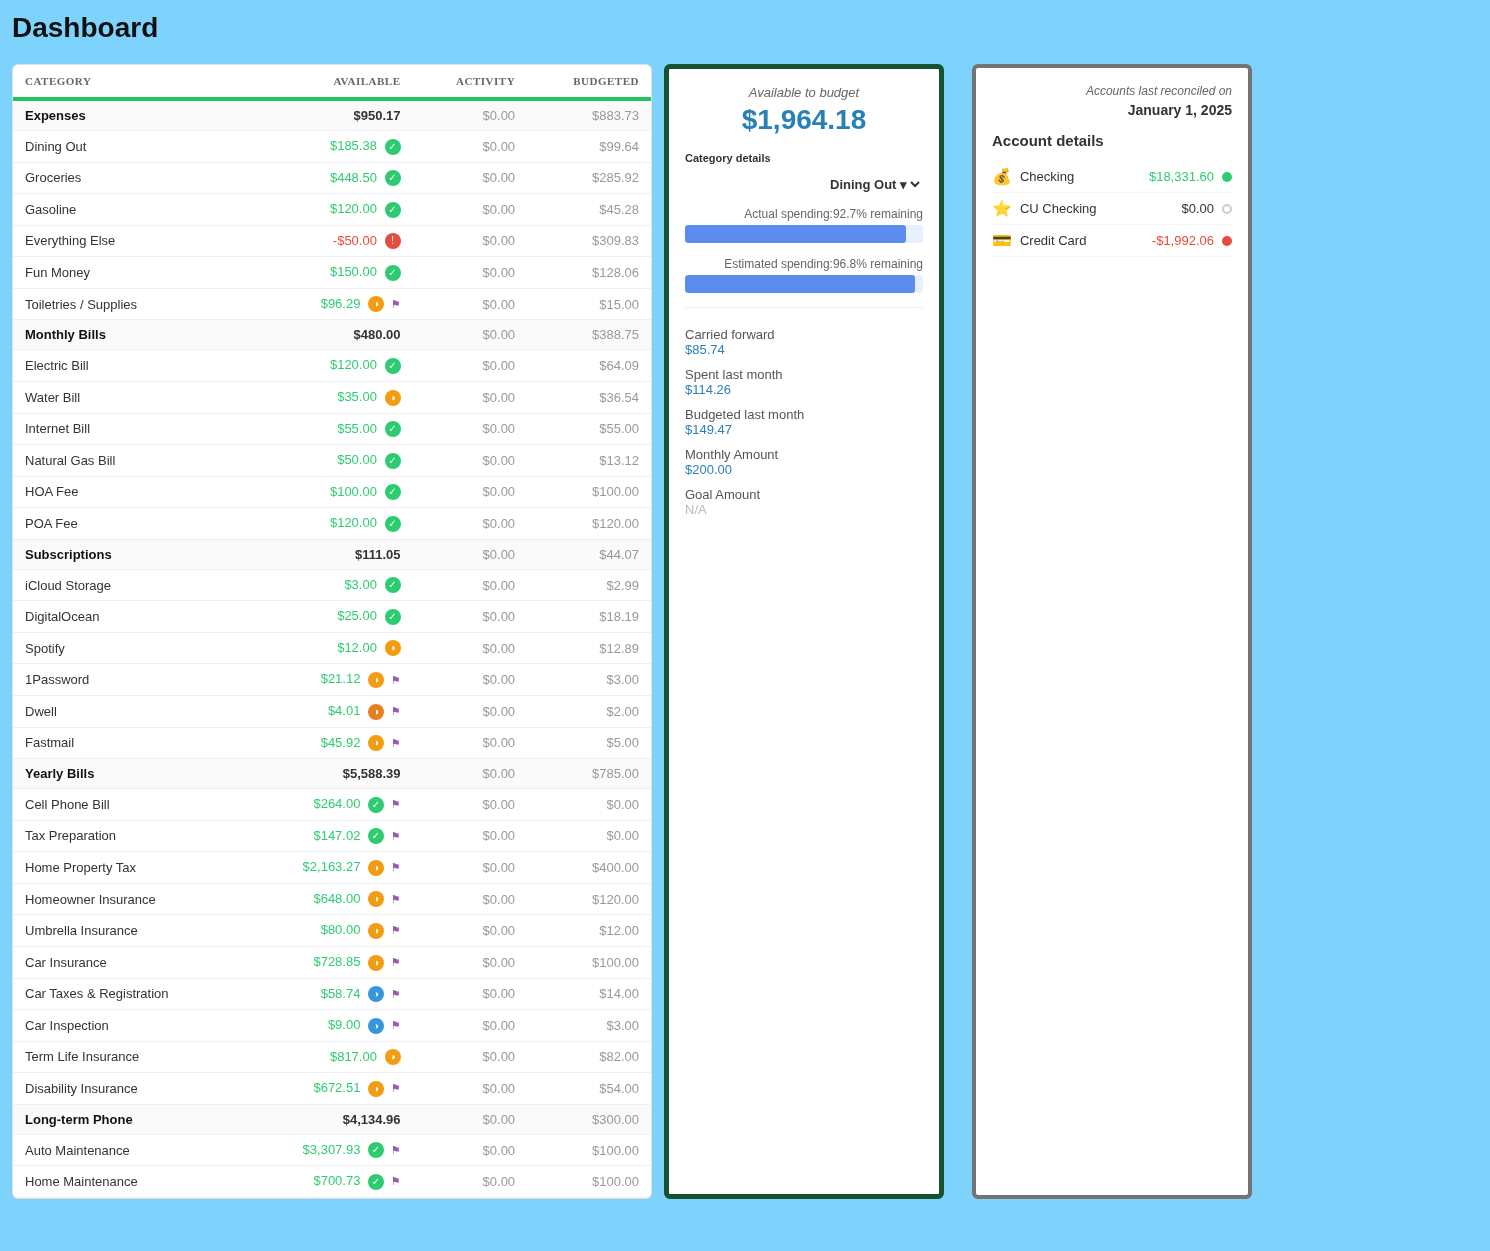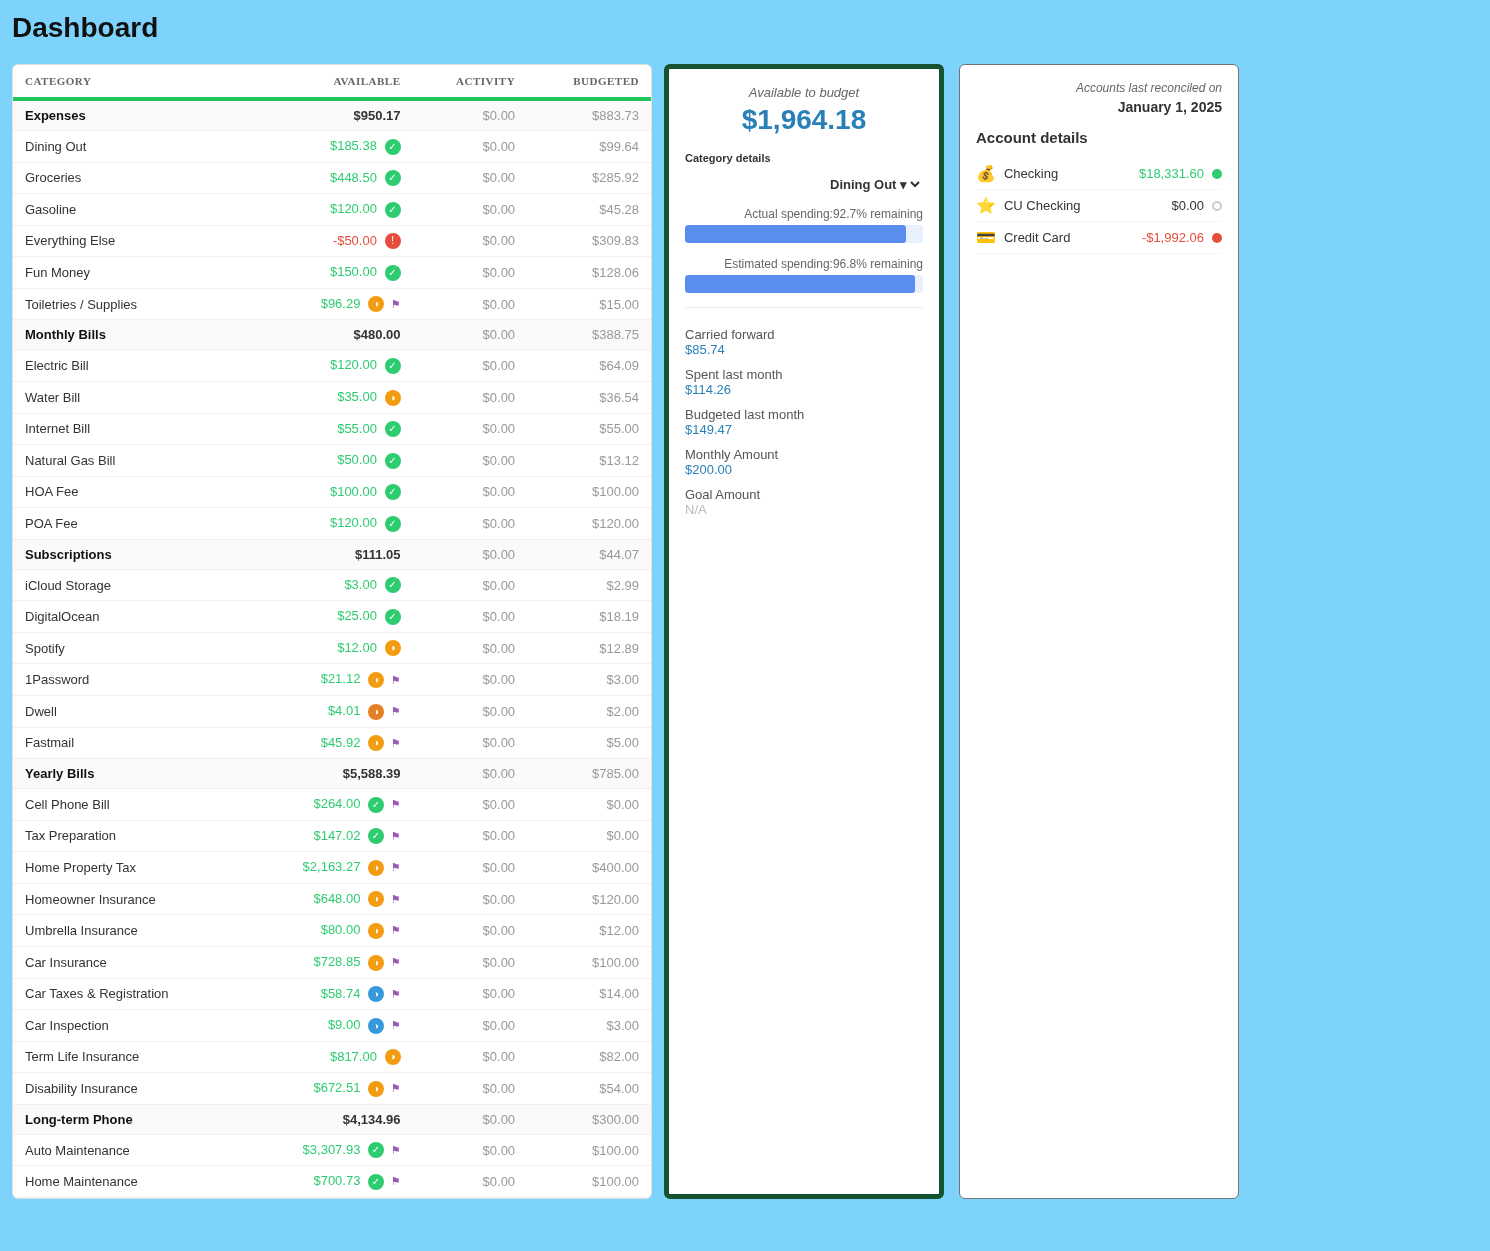--- a/index.html
+++ b/index.html
@@ -2,21 +2,21 @@
 <html><head>
   <meta charset="utf-8">
   <style>
     * { box-sizing: border-box; margin: 0; padding: 0; }
     body { font-family: -apple-system, BlinkMacSystemFont, 'Segoe UI', sans-serif; background: #f5f5f5; font-size: 13px; color: #333; }
     .page { background: #7dd3fc; min-height: 1251px; padding: 12px; }
     h1 { font-size: 28px; font-weight: 700; margin-bottom: 20px; color: #111; }
     .main-layout { display: flex; gap: 0; }
     .left-panel { flex: 0 0 640px; border: 1px solid #e0e0e0; border-radius: 6px; background: #fff; overflow: hidden; }
     .middle-panel { flex: 0 0 280px; margin-left: 12px; border: 5px solid #14532d; border-radius: 6px; background: #fff; padding: 16px; }
-    .right-panel { flex: 0 0 280px; margin-left: 15px; border: 1px solid #737373; border-radius: 6px; background: #fff; padding: 16px; }
+    .right-panel { flex: 0 0 280px; margin-left: 28px; border: 4px solid #737373; border-radius: 6px; background: #fff; padding: 16px; }
 
     
     .budget-table { width: 100%; border-collapse: collapse; }
     .budget-table thead tr { border-bottom: 4px solid #22c55e; font-family: Liberation Serif, serif; }
     .budget-table thead th { padding: 10px 12px; text-align: left; font-size: 11px; font-weight: 600; color: #666; text-transform: uppercase; letter-spacing: 0.5px; }
     .budget-table thead th.right { text-align: right; }
     .budget-table tbody tr { border-bottom: 1px solid #f0f0f0; }
     .budget-table td { padding: 7px 12px; }
     .td-category { font-size: 13px; color: #333; }
     .td-group { font-weight: 700; font-size: 13px; color: #111; }

